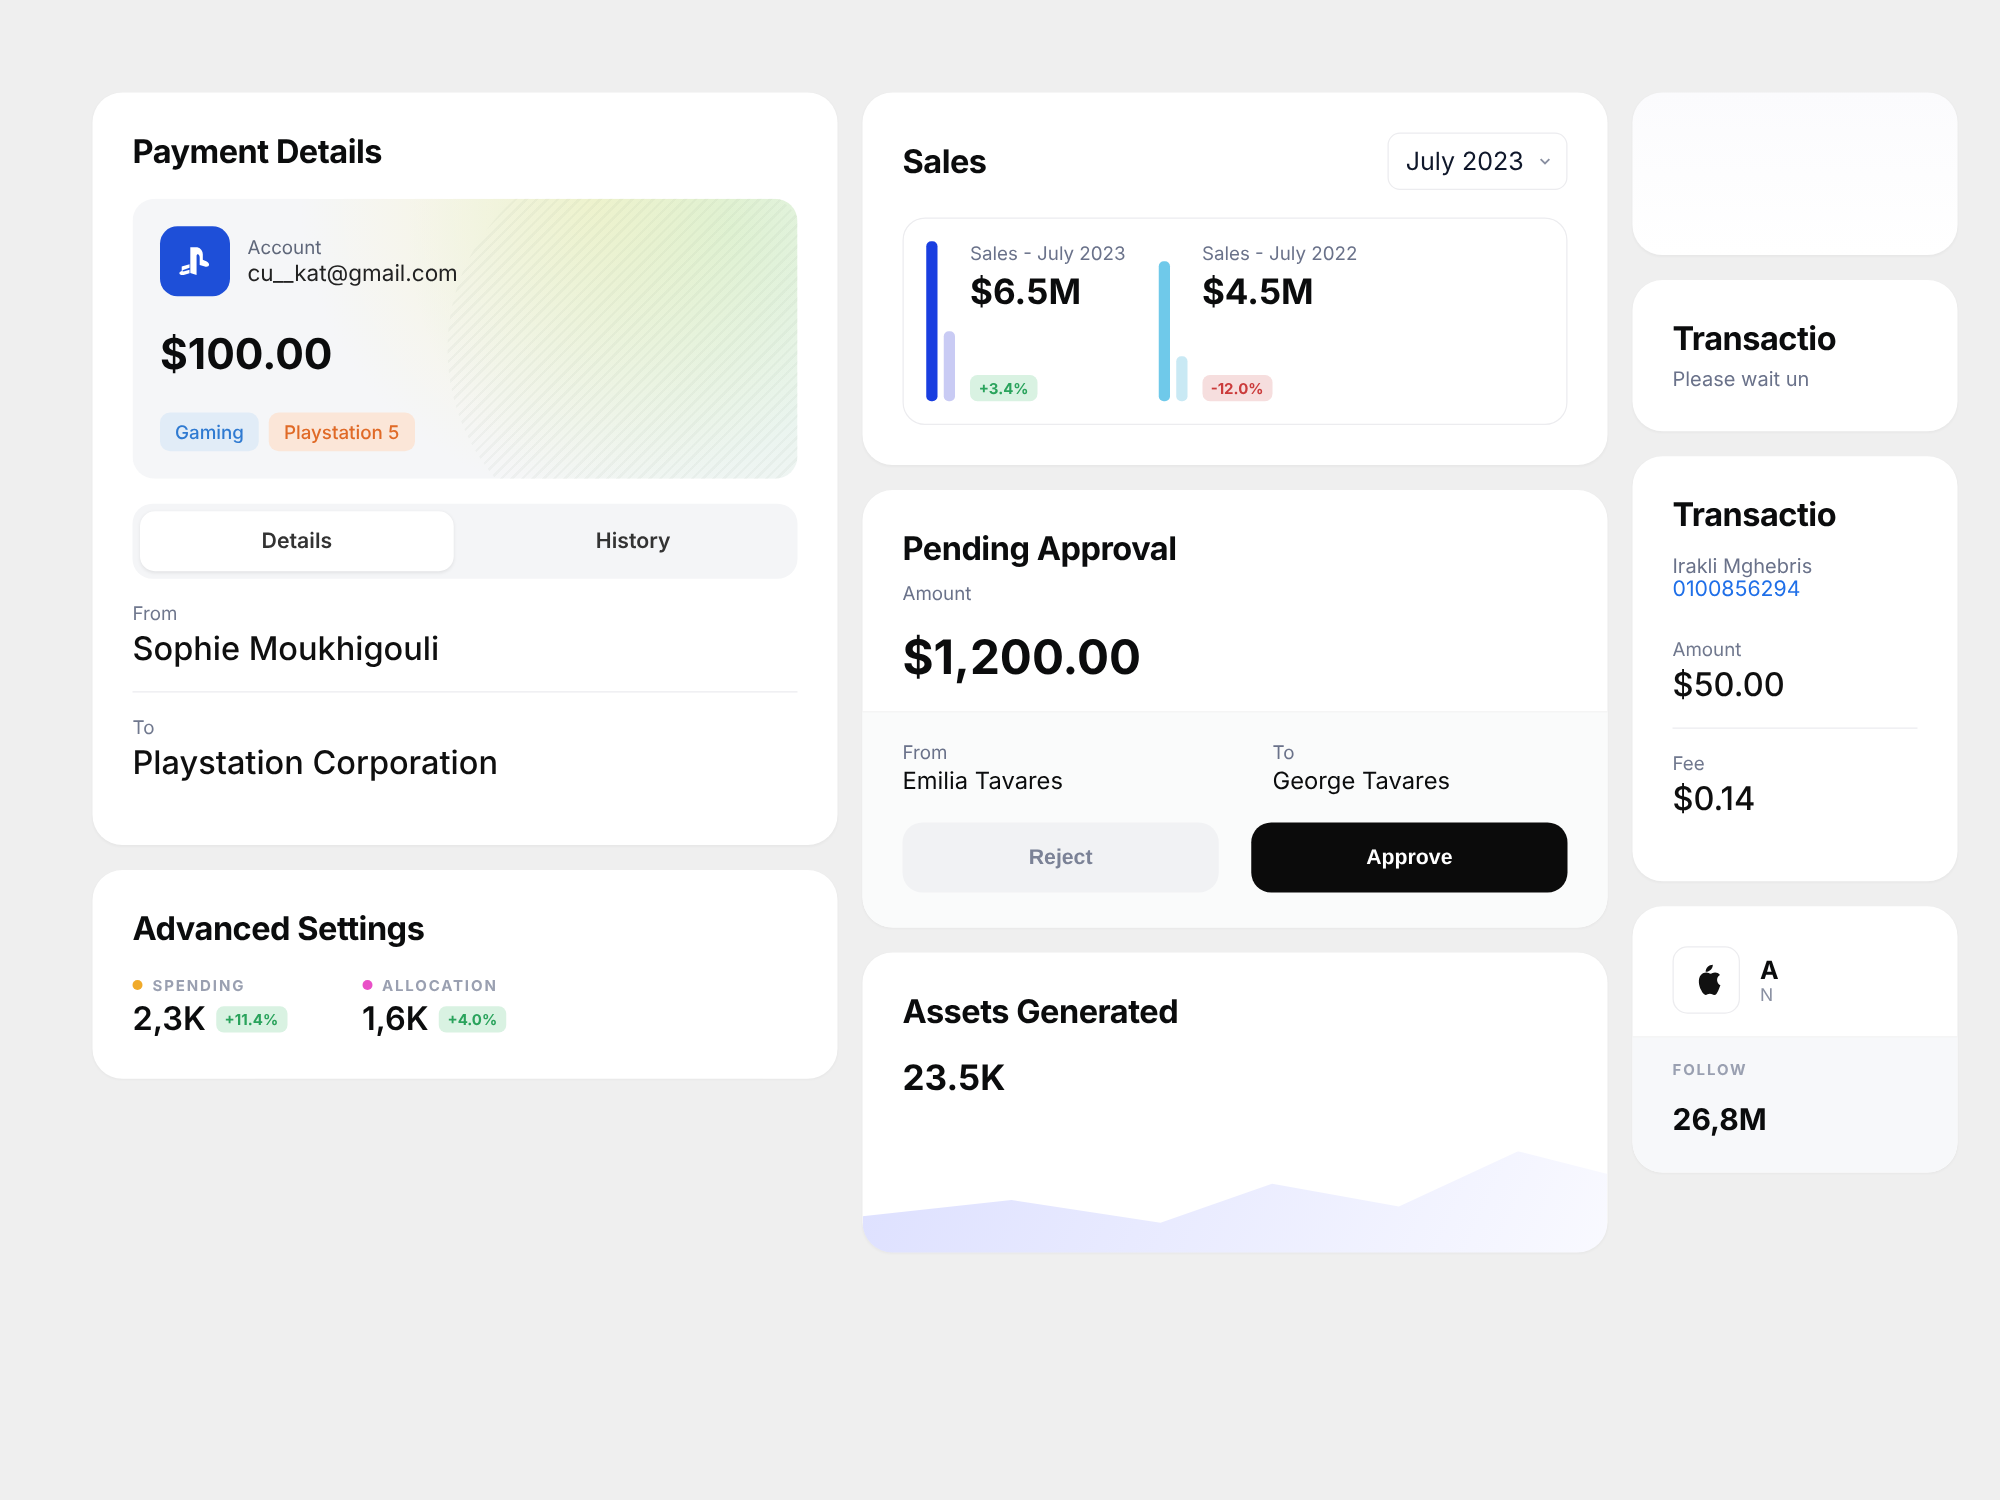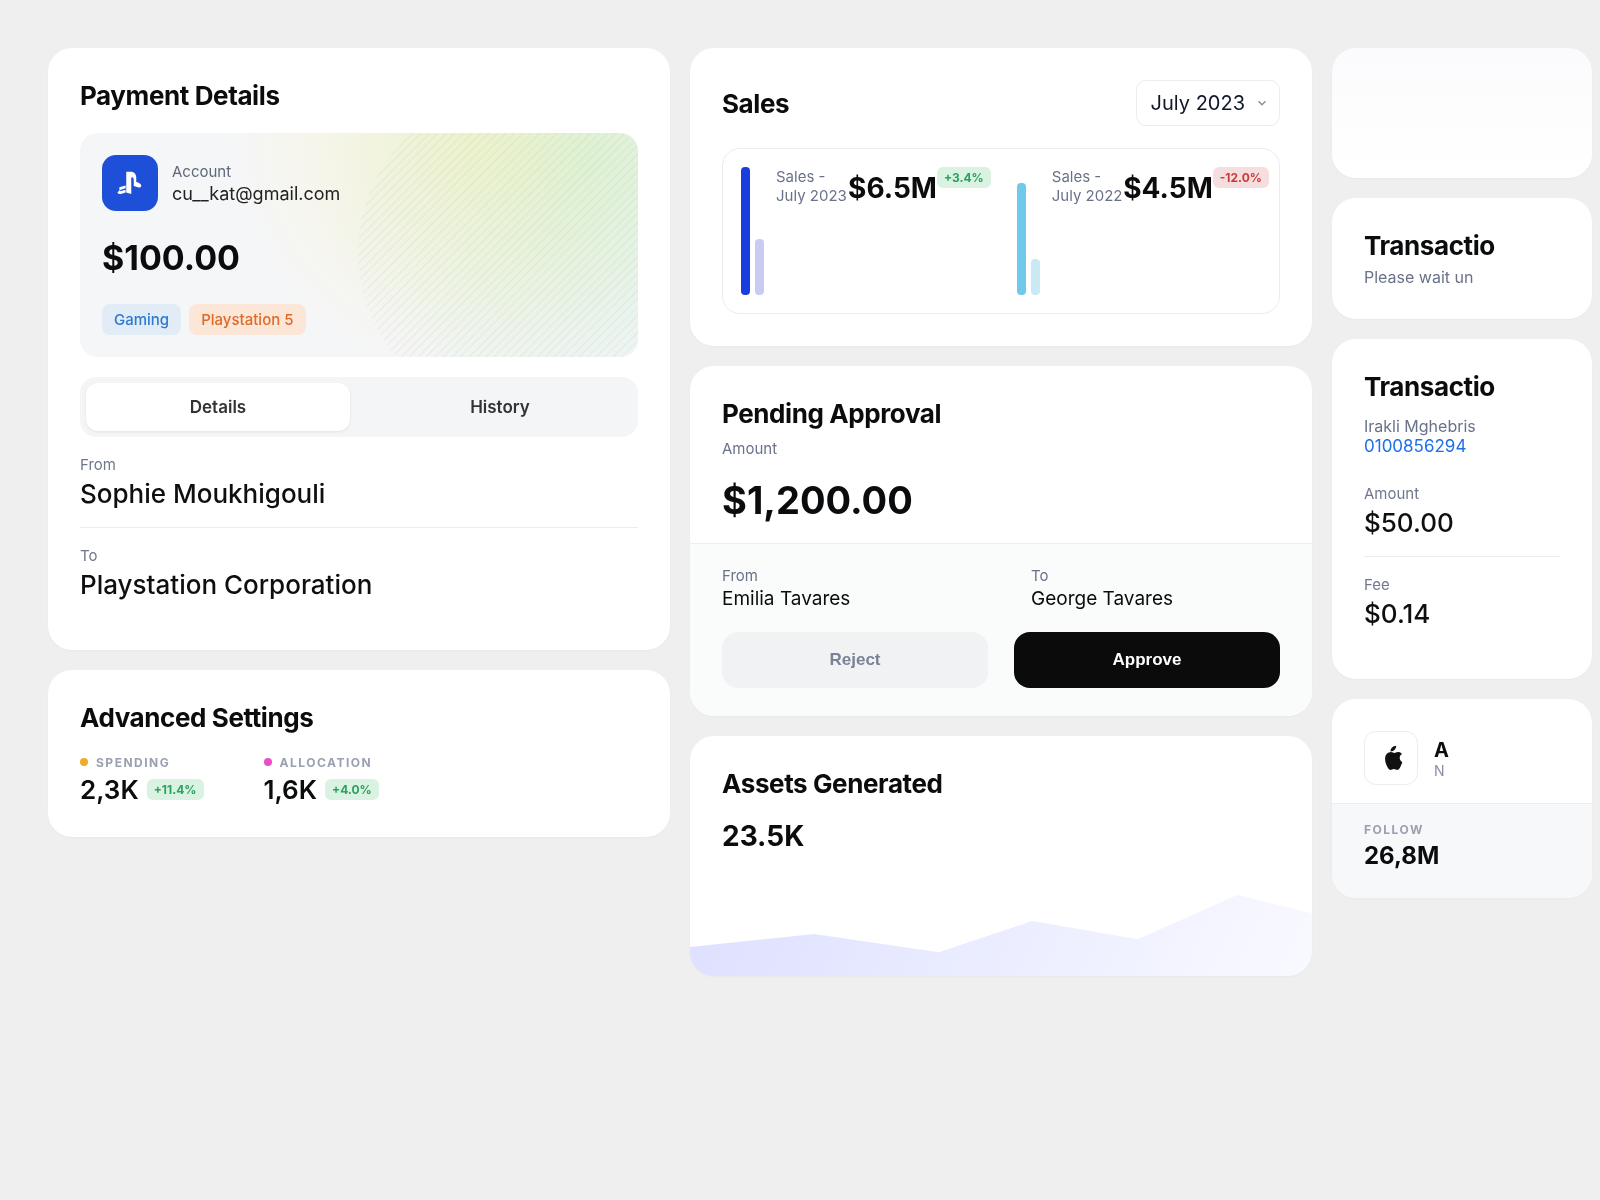--- a/index.html
+++ b/index.html
@@ -1,17 +1,17 @@
 <!DOCTYPE html>
 <html><head>
 <meta charset="utf-8">
 <style>
 *{box-sizing:border-box;margin:0;padding:0}
 body{font-family:-apple-system,Inter,system-ui,sans-serif;background:#efefef;width:1600px;height:1200px;overflow:hidden;color:#0b0c0d}
-.canvas{padding:48px;display:flex;gap:20px}
+.canvas{padding:74px;display:flex;gap:20px}
 .col{display:flex;flex-direction:column;gap:20px}
 .card{background:#fff;border-radius:24px;padding:32px;box-shadow:0 1px 2px rgba(0,0,0,.03)}
 .title{font-size:26px;font-weight:700;letter-spacing:-.4px;margin-bottom:22px}
 .hero{position:relative;border-radius:18px;padding:22px;background:radial-gradient(circle at 70% 0%,rgba(255,240,150,.35),transparent 55%),radial-gradient(circle at 90% 10%,rgba(140,230,160,.28),transparent 50%),#f5f6f8;overflow:hidden}
 .hero::after{content:"";position:absolute;inset:-40px -40px auto auto;width:320px;height:320px;background:repeating-linear-gradient(135deg,rgba(120,140,120,.12) 0 2px,transparent 2px 6px);border-radius:50%;opacity:.5}
 .acc{display:flex;align-items:center;gap:14px;position:relative;z-index:1}
 .logo{width:56px;height:56px;border-radius:14px;background:#1e4fd8;display:flex;align-items:center;justify-content:center;color:#fff}
 .lbl{font-size:15px;color:#5f677a}
 .val{font-size:18px;color:#222;margin-top:2px}
 .amt{font-size:34px;font-weight:700;margin-top:26px;position:relative;z-index:1}
@@ -36,21 +36,21 @@
 .period{border:1px solid #ececef;border-radius:10px;padding:10px 34px 10px 14px;font-size:20px;color:#0f172a;position:relative;cursor:pointer}
 .period svg{position:absolute;right:10px;top:50%;transform:translateY(-50%)}
 .sales-cards{border:1px solid #ececef;border-radius:18px;padding:18px 10px 18px 18px;display:flex;gap:26px;margin-top:22px}
 .mini{display:flex;gap:12px;align-items:stretch}
 .bars{display:flex;align-items:flex-end;gap:5px;height:128px}
 .bar{width:9px;border-radius:4px}
 .ba{background:#193ee0;height:128px}
 .bb{background:#c9cbf4;height:56px}
 .bc{background:#6fc9ea;height:112px}
 .bd{background:#c9e9f4;height:36px}
-.sv{display:flex;flex-direction:row}
+.sv{display:flex;flex-direction:column}
 .slbl{font-size:15px;color:#6a728a}
 .sval{font-size:28px;font-weight:700;margin-top:4px}
 .badge.red{background:#f6dede;color:#cb3b3b}
 .pa .sub{font-size:15px;color:#6a728a;margin-top:10px}
 .pa .amt2{font-size:38px;font-weight:700;margin-top:19px}
 .pa .ft{background:#fafbfb;margin:20px -32px -32px -32px;padding:22px 32px 28px 32px;border-top:1px solid #eee;border-radius:0 0 24px 24px}
 .ft .pair{display:flex;gap:60px}
 .actions{display:flex;gap:26px;margin-top:22px}
 .btn{flex:1;padding:18px;border-radius:16px;border:none;font-size:17px;font-weight:600;cursor:pointer}
 .btn.ghost{background:#f1f2f4;color:#7b8296}
@@ -221,17 +221,17 @@
               <path d="M16.5 1.5c0 1.3-.5 2.5-1.4 3.4-.9.9-2.3 1.6-3.5 1.5-.1-1.3.5-2.6 1.3-3.4.9-.9 2.4-1.5 3.6-1.5zm3.7 17.8c-.7 1.5-1.4 2.9-2.7 2.9-1.2 0-1.6-.8-3-.8s-1.9.8-3 .8c-1.3 0-2.2-1.6-2.9-3.1C7 16.5 5.9 11 8.5 8.4c.9-.9 2.2-1.5 3.5-1.5 1.3 0 2.1.8 3 .8.9 0 1.5-.8 3.1-.8 1.1 0 2.4.5 3.3 1.6-2.9 1.6-2.4 5.8.3 7.1-.5 1.3-1 2.4-1.5 3.7z"></path>
             </svg>
         </div>
         <div>
           <div style="font-size:20px;font-weight:700">A</div>
           <div style="font-size:14px;color:#8a90a2">N</div>
         </div>
       </div>
       <div class="follow">
         <div class="cap">FOLLOW</div>
-        <div style="font-size:24px;font-weight:700;margin-top:4px">26,8M</div>
+        <div style="font-size:24px;font-weight:700;margin-top:18px">26,8M</div>
       </div>
     </div>
   </div>
 </div>
 
 </body></html>

